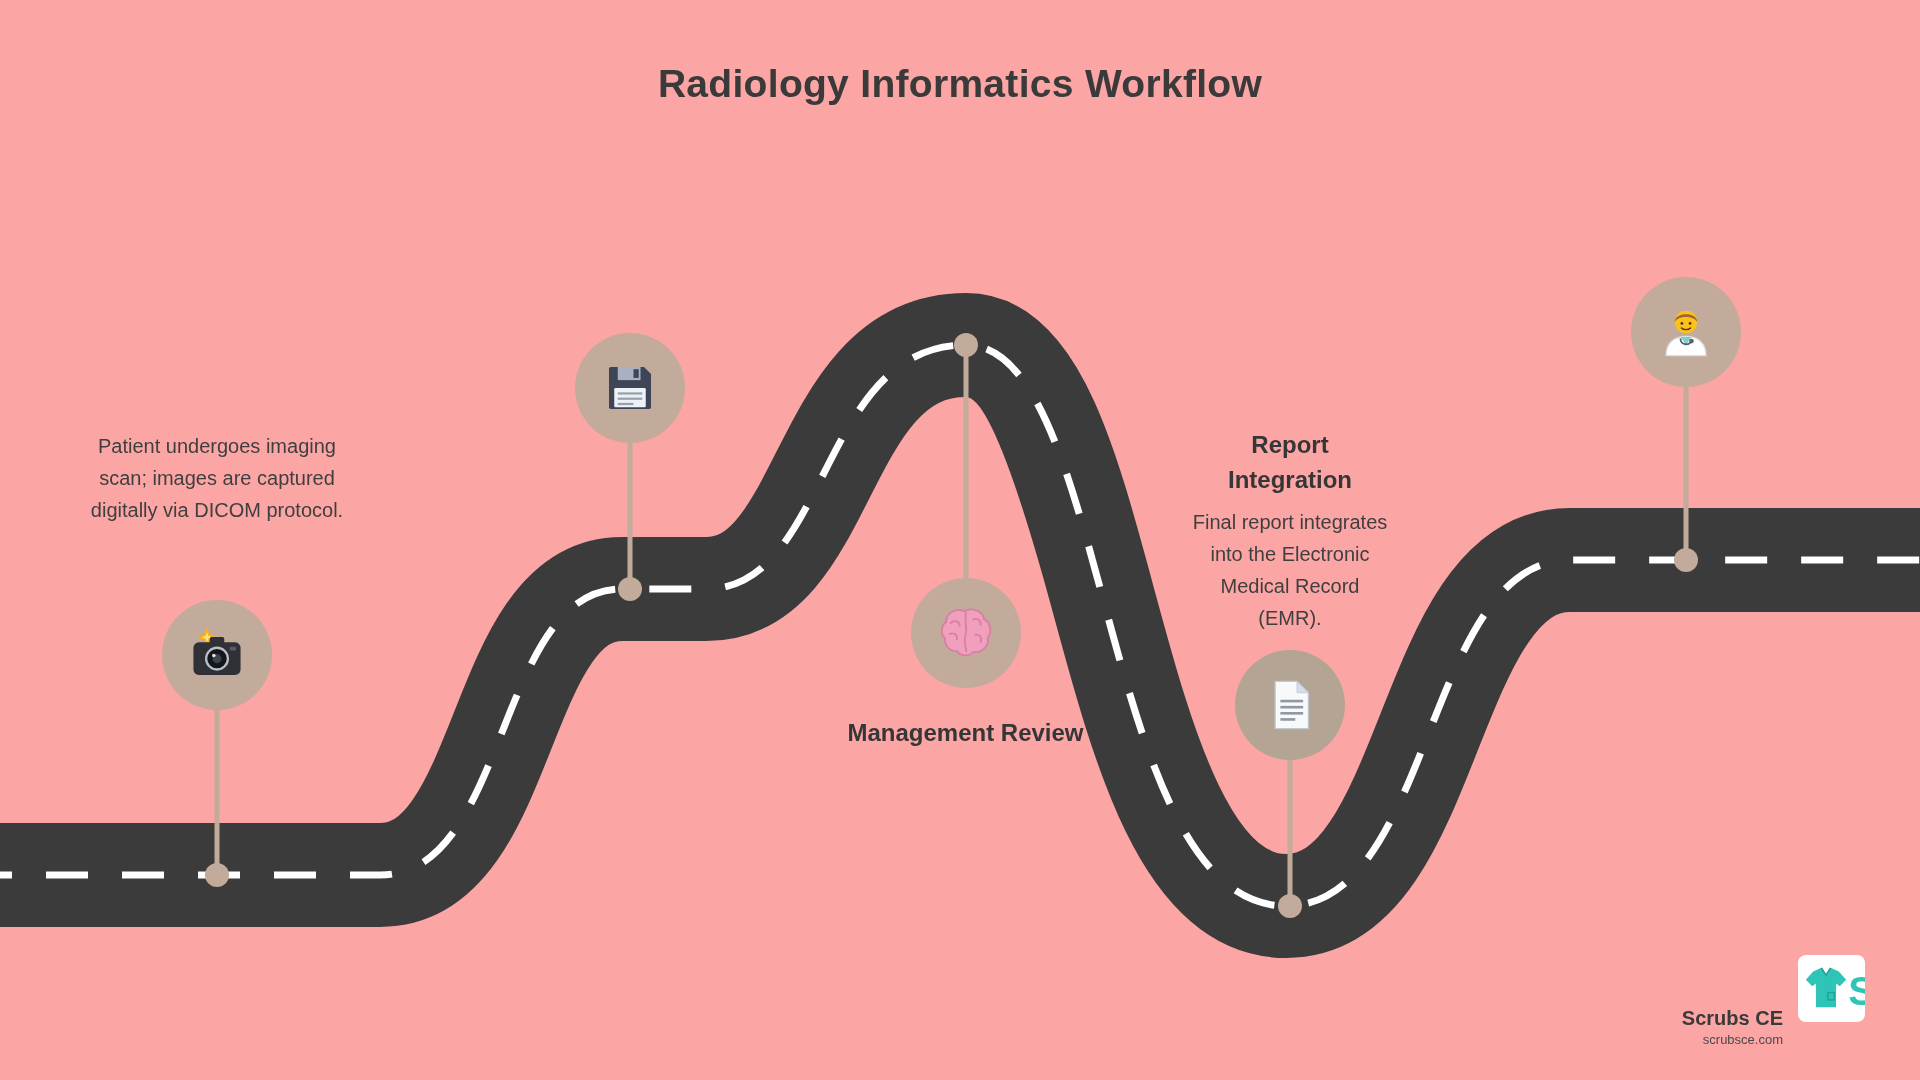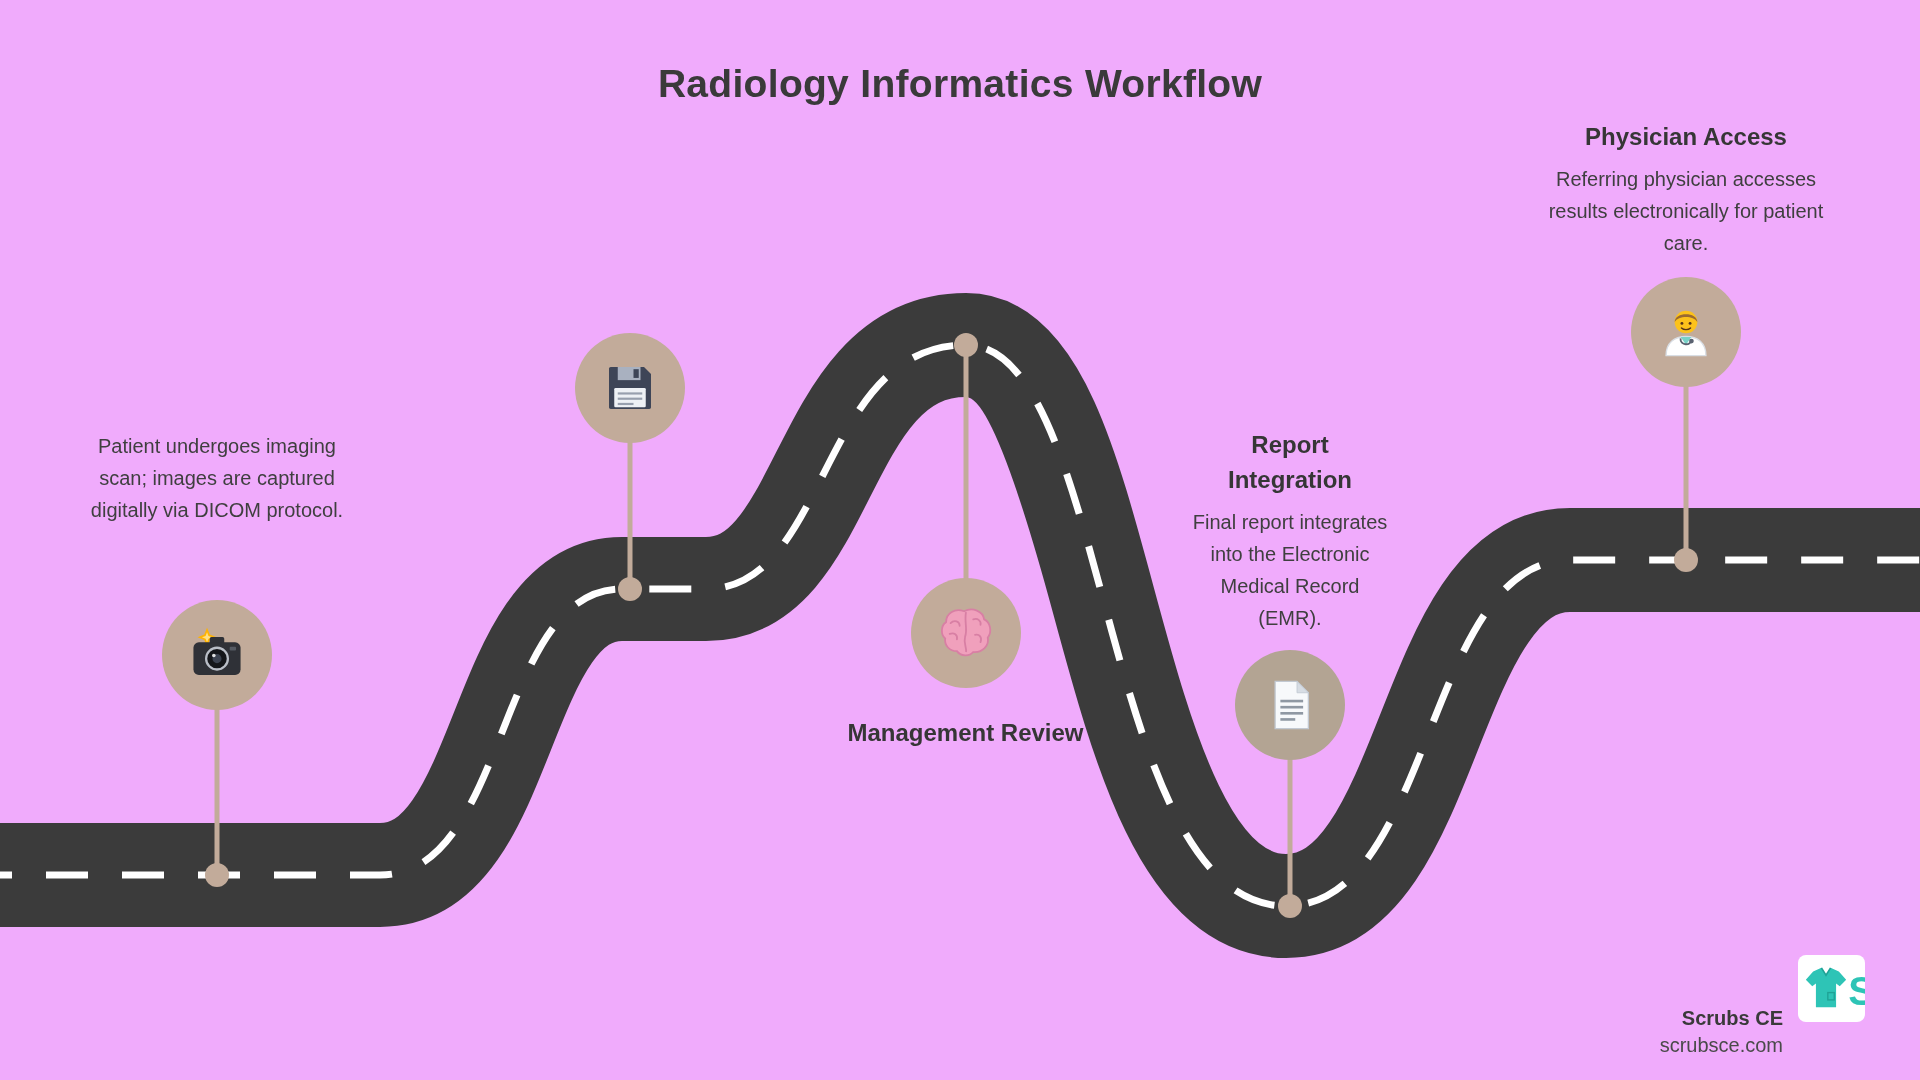--- a/index.html
+++ b/index.html
@@ -6,21 +6,21 @@
   html, body { width: 1920px; height: 1080px; }
   body {
     font-family: "Liberation Sans", sans-serif;
     background: #faeee2;
     overflow: hidden;
   }
   .canvas {
     position: relative;
     width: 1920px;
     height: 1080px;
-    background: #f0abfc;
+    background: #fca5a5;
     overflow: hidden;
   }
   .road-svg {
     position: absolute;
     left: 0; top: 0;
     width: 1920px; height: 1080px;
   }
   .page-title {
     position: absolute;
     left: 0; right: 0;
@@ -65,21 +65,21 @@
     text-align: right;
   }
   .footer-brand {
     font-size: 20px;
     font-weight: 700;
     color: #3a3a3a;
     line-height: 1.3;
     margin-top: 40px;
   }
   .footer-site {
-    font-size: 20px;
+    font-size: 13px;
     color: #4a4a4a;
     line-height: 1.4;
   }
   .logo-box {
     position: absolute;
     left: 1798px;
     top: 955px;
     width: 67px;
     height: 67px;
     background: #ffffff;
@@ -177,24 +177,20 @@
     <svg width="56" height="56" viewBox="0 0 64 64">
       <path d="M15 5 H40 L53 18 V59 H15 Z" fill="#f7f9fb" stroke="#c2c9d2" stroke-width="1.5"></path>
       <path d="M40 5 L40 18 H53 Z" fill="#d7dde4" stroke="#c2c9d2" stroke-width="1"></path>
       <rect x="21" y="26" width="26" height="3" fill="#8f98a3"></rect>
       <rect x="21" y="33" width="26" height="3" fill="#8f98a3"></rect>
       <rect x="21" y="40" width="26" height="3" fill="#8f98a3"></rect>
       <rect x="21" y="47" width="17" height="3" fill="#8f98a3"></rect>
     </svg>
   </div>
 
-  <div class="milestone" style="left:1541px; top:120px; width:290px;">
-    <div class="ms-title">Physician Access</div>
-    <div class="ms-desc">Referring physician accesses results electronically for patient care.</div>
-  </div>
   <div class="node" style="left:1631px; top:277px;">
     <svg width="58" height="58" viewBox="0 0 64 64">
       <circle cx="32" cy="21" r="12.5" fill="#fcc21b"></circle>
       <path d="M19.5 21 C19.5 9.5 44.5 9.5 44.5 21 C40.5 13.5 23.5 13.5 19.5 21 Z" fill="#9a6a32"></path>
       <circle cx="27.5" cy="22.5" r="1.6" fill="#55341a"></circle>
       <circle cx="36.5" cy="22.5" r="1.6" fill="#55341a"></circle>
       <path d="M27 27.5 C29.5 30 34.5 30 37 27.5" stroke="#55341a" stroke-width="1.6" fill="none" stroke-linecap="round"></path>
       <path d="M10 58 C10 44 19 37 32 37 C45 37 54 44 54 58 Z" fill="#ffffff" stroke="#d9dee4" stroke-width="1.5"></path>
       <path d="M26 37.5 L32 46 L38 37.5 Z" fill="#79d2c8"></path>
       <path d="M26 39 C25 47 38 48 38 40" stroke="#5a6270" stroke-width="2" fill="none"></path>

